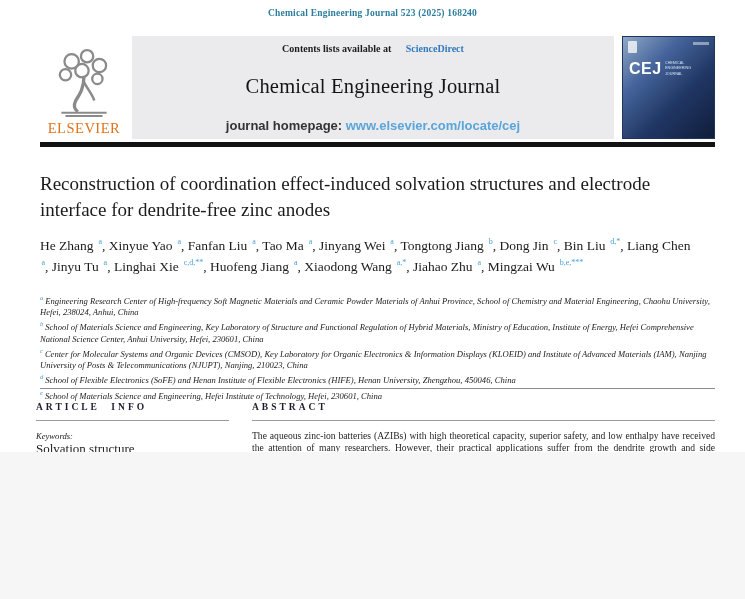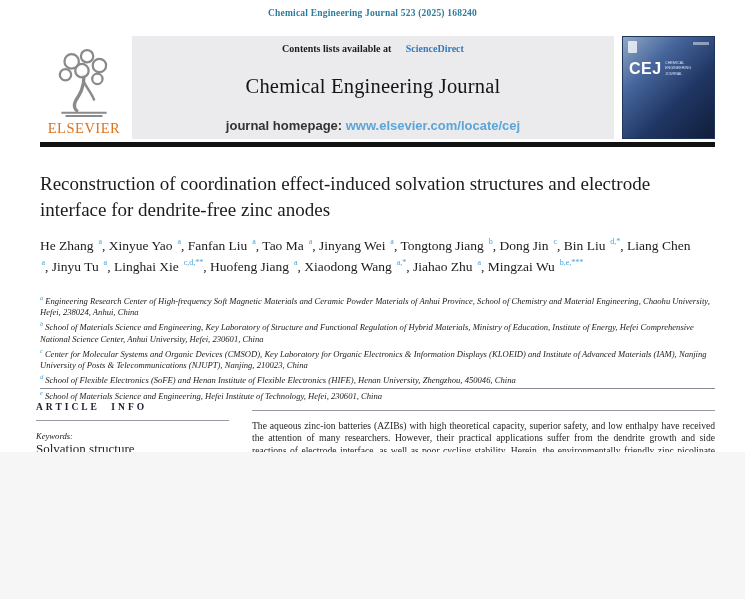--- a/index.html
+++ b/index.html
@@ -134,19 +134,20 @@
     <div>
         <div class="kw-item">Solvation structure</div>
         <div class="kw-item">Zinc electrode</div>
         <div class="kw-item">Electrolyte additive</div>
         <div class="kw-item">Desolvation</div>
         <div class="kw-item">Chaohu zinc-ion batteries</div>
       </div>
   </div>
 
   <div class="col-right">
+    <div class="section-heading">ABSTRACT</div>
     <hr class="head-rule">
     <p class="abstract-text">The aqueous zinc-ion batteries (AZIBs) with high theoretical capacity, superior safety, and low enthalpy have received the attention of many researchers. However, their practical applications suffer from the dendrite growth and side reactions of electrode interface, as well as poor cycling stability. Herein, the environmentally friendly zinc picolinate (ZPL), as a multifunctional electrolyte modifier is incorporated into traditional electrolyte to stabilize zinc electrodes and improve AZIBs performance. The inherently picolinate ions (PL⁻) can regulate the solvent sheath structure of Zn²⁺ through a weak solvation effect to promote the desolvation of Zn²⁺. Concurrently, the anion tends to preferentially adsorb on the electrode surface, facilitating the dense deposition and ordered transport of Zn²⁺. As a result, Zn-symmetric cell containing ZPL additive achieves an extended cycle life that more than 2100 h at current density of 0.5 mA cm⁻². And the Cu-asymmetric cell enables an ultralong-life reversible Zn plating/stripping process, achieving over 2700 cycles with an average coulombic efficiency (CE) as high as 99.72 %. Furthermore, the Zn||CNT-MnO₂ full battery exhibits enhanced capacity retention and cycling stability with ZPL molecules. This study develops a new additive with synergistic effects for achieving dendrite-free Zn anodes and designing high-performance AZIBs.</p>
   </div>
 
   <hr class="rule rule-bottom">
 
 </div>
 
 </body></html>

